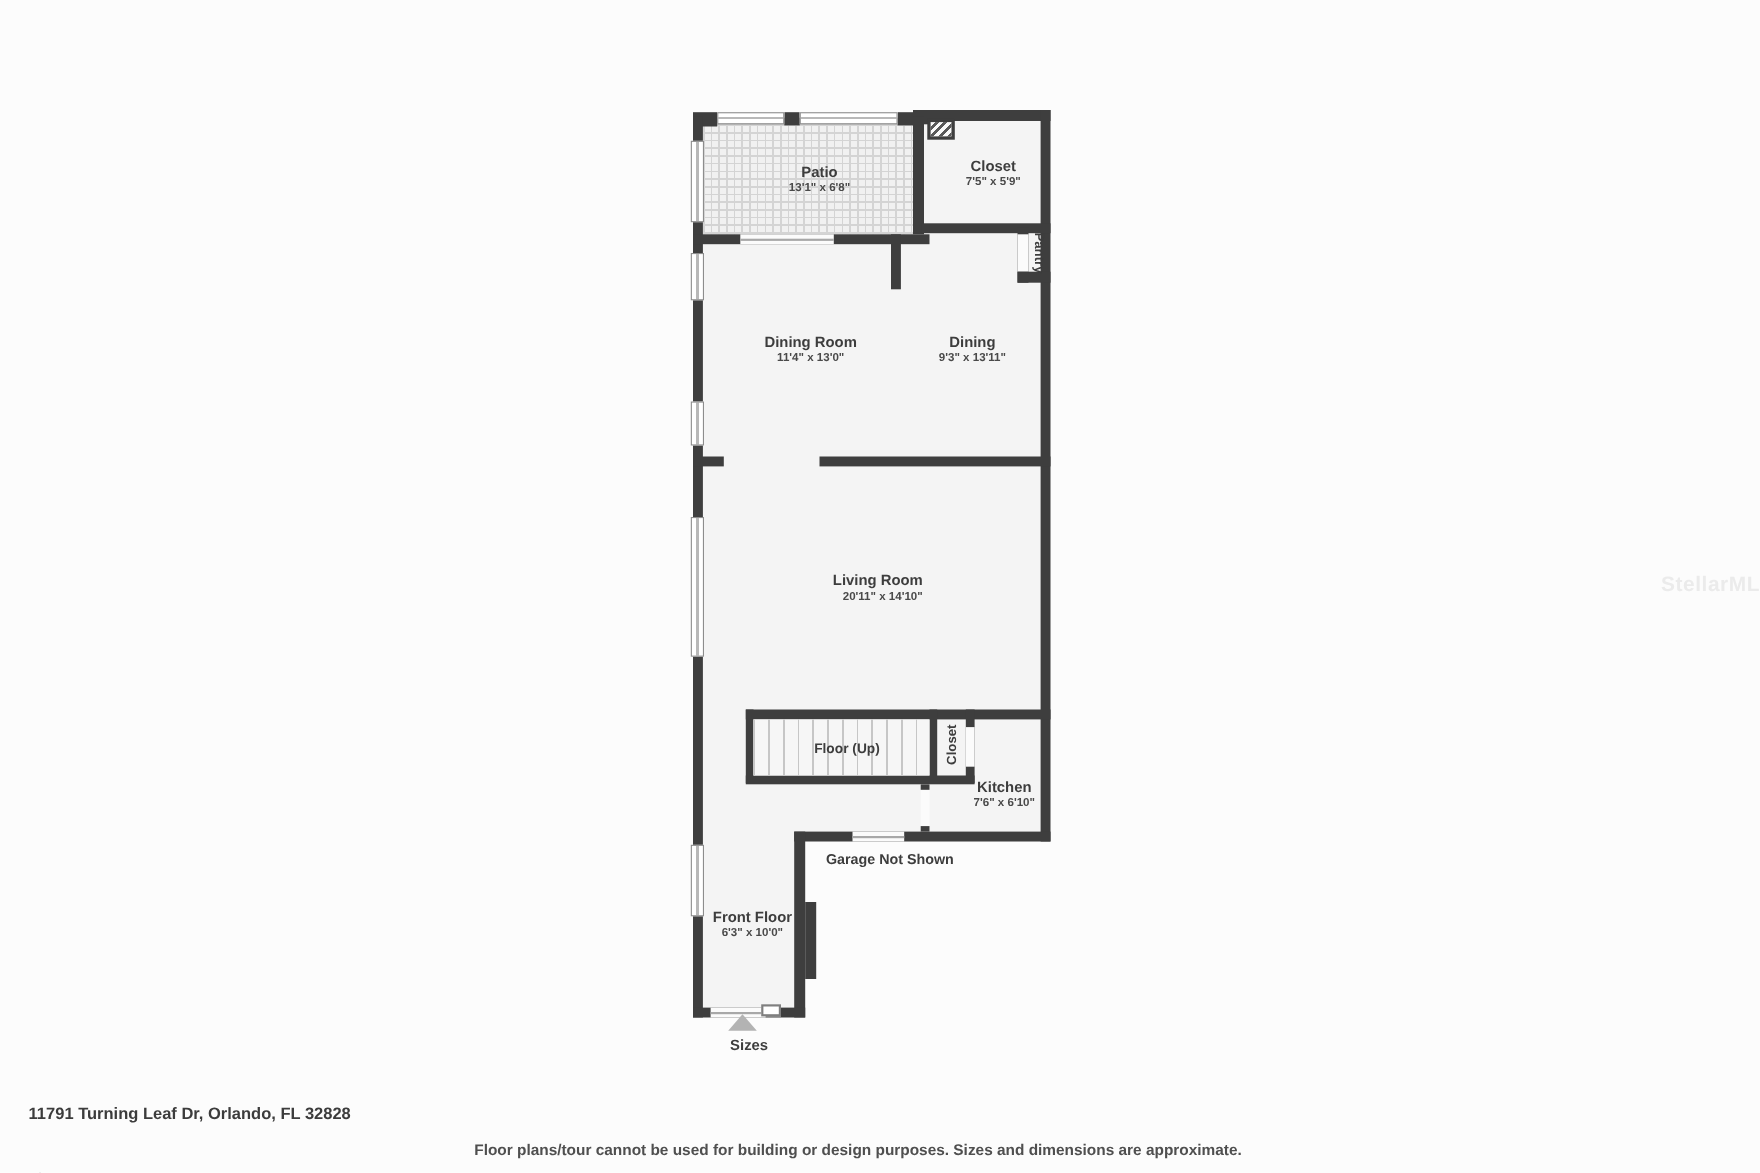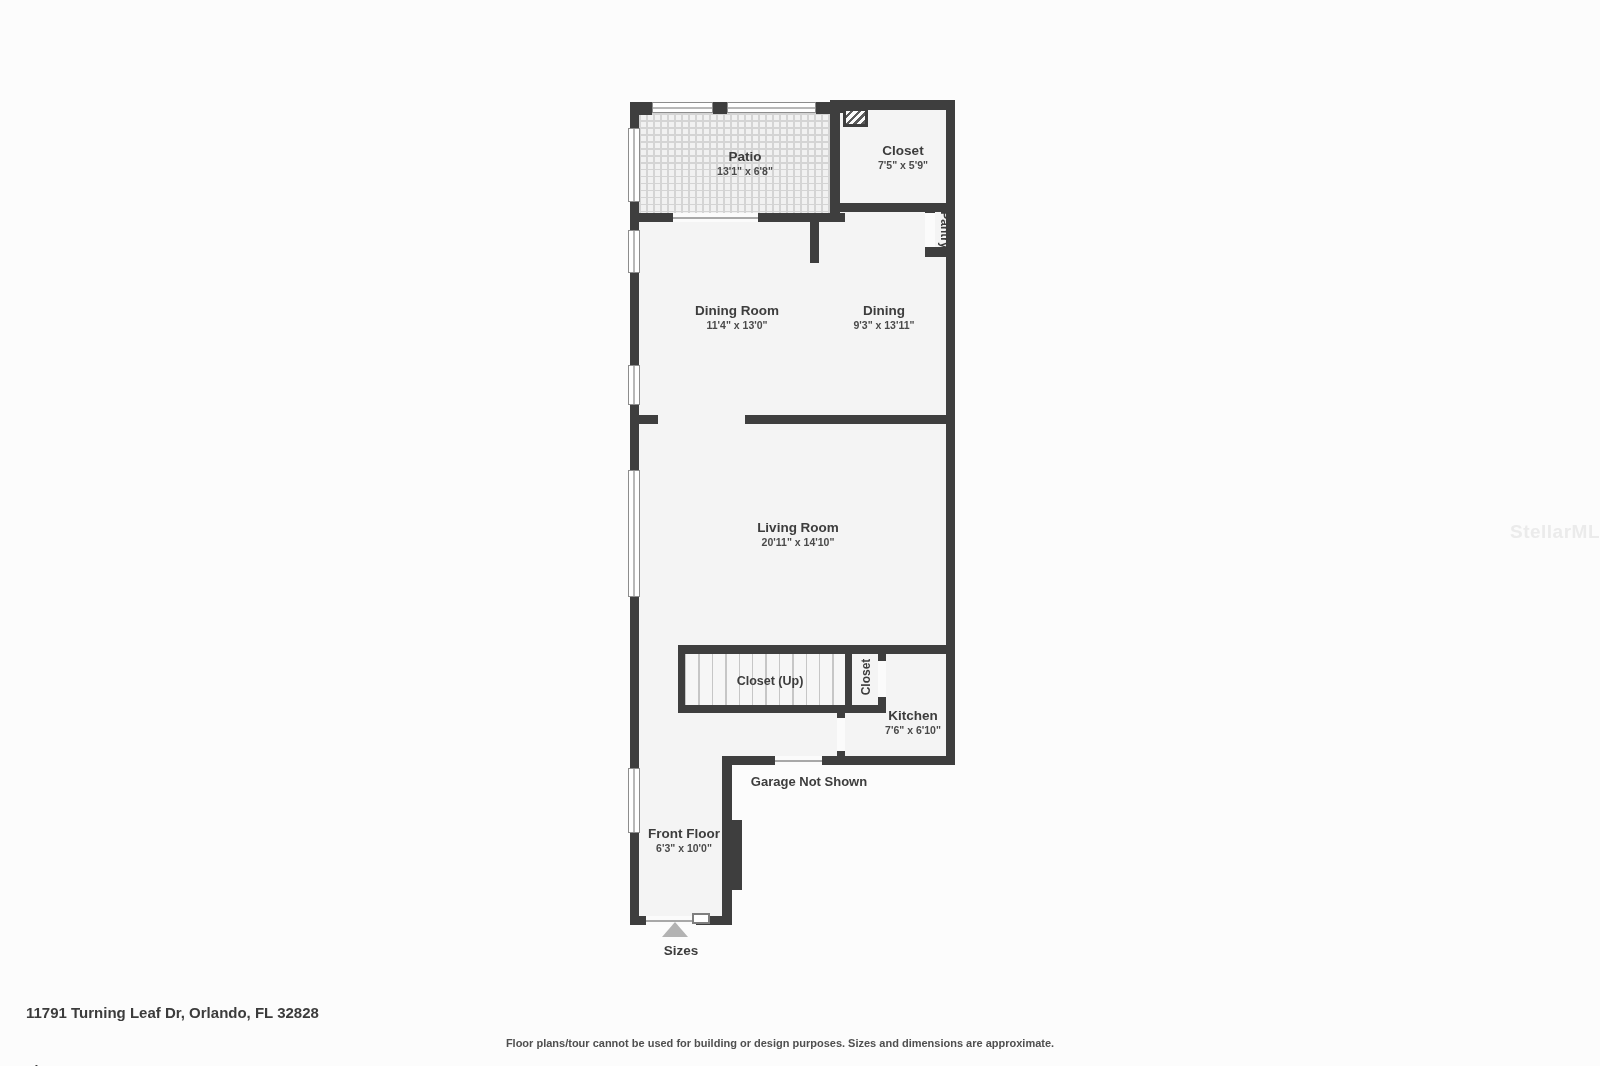--- a/index.html
+++ b/index.html
@@ -46,21 +46,21 @@
   .lbl.rot-ccw{transform:translate(-50%,-50%) rotate(-90deg);font-size:12px;}
   .lbl.rot-cw{transform:translate(-50%,-50%) rotate(90deg);font-size:12px;}
   .entry-arrow{
     position:absolute;width:0;height:0;
     border-left:13px solid transparent;border-right:13px solid transparent;
     border-bottom:15px solid var(--entry-arrow,#b3b3b3);
   }
   .door-icon{position:absolute;background:#ffffff;border:2px solid #7f7f7f;box-sizing:border-box;}
   .addr{position:absolute;left:26px;top:1004px;font-size:15px;font-weight:bold;color:#3c3c3c;}
   .floor{position:absolute;left:26px;top:1031px;font-size:14px;font-weight:bold;color:#3c3c3c;margin-top:32px;}
-  .disclaimer{position:absolute;left:780px;top:1037px;transform:translateX(-50%);font-size:11px;font-weight:bold;color:#4f4f4f;white-space:nowrap;}
+  .disclaimer{position:absolute;left:780px;top:1037px;transform:translateX(-50%);font-size:14px;font-weight:bold;color:#4f4f4f;white-space:nowrap;}
   .watermark{position:absolute;left:1510px;top:521px;font-size:19px;font-weight:bold;color:#ebebeb;letter-spacing:0.5px;}
 </style>
 </head>
 <body>
 
 <div class="page">
 
   <div class="fill" style="left:639px;top:106px;width:307px;height:659px;"></div>
   <div class="fill" style="left:639px;top:756px;width:83px;height:160px;"></div>
   <div class="patio-tex" style="left:639px;top:113px;width:191px;height:100px;"></div>
@@ -131,25 +131,25 @@
   </div>
   <div class="lbl rot-cw" style="left:944px;top:230px;"><span>Pantry</span></div>
   <div class="lbl" style="left:727px;top:318px;margin-left:10px;">
     <span class="nm">Dining Room</span>
     <span class="dm">11'4" x 13'0"</span>
   </div>
   <div class="lbl" style="left:884px;top:318px;">
     <span class="nm">Dining</span>
     <span class="dm">9'3" x 13'11"</span>
   </div>
-  <div class="lbl" style="left:798px;top:535px;">
+  <div class="lbl" style="left:798px;top:535px;text-align:right;">
     <span class="nm">Living Room</span>
     <span class="dm">20'11" x 14'10"</span>
   </div>
-  <div class="lbl single" style="left:770px;top:681px;font-size:12.5px;"><span>Closet (Up)</span></div>
+  <div class="lbl single" style="left:770px;top:681px;font-size:12.5px;"><span>Floor (Up)</span></div>
   <div class="lbl rot-ccw" style="left:866px;top:677px;"><span>Closet</span></div>
   <div class="lbl" style="left:913px;top:723px;">
     <span class="nm">Kitchen</span>
     <span class="dm">7'6" x 6'10"</span>
   </div>
   <div class="lbl single" style="left:809px;top:781px;font-size:13px;"><span>Garage Not Shown</span></div>
   <div class="lbl" style="left:684px;top:841px;">
     <span class="nm">Front Floor</span>
     <span class="dm">6'3" x 10'0"</span>
   </div>

